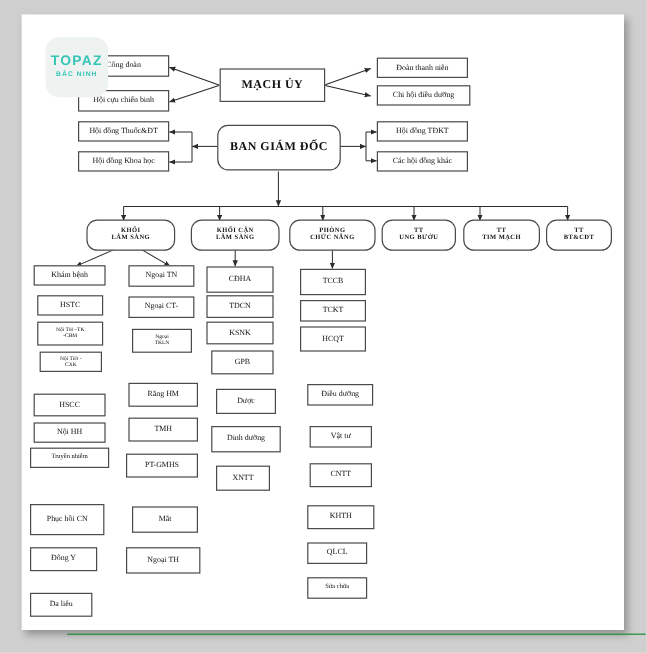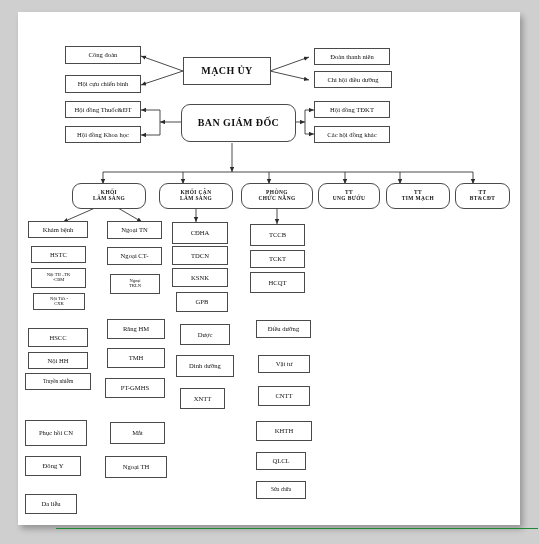--- a/index.html
+++ b/index.html
@@ -52,20 +52,24 @@
   .sz-xxs{font-size:4.6px;}
   .two-line{white-space:pre-line;}
 </style>
 </head>
 <body>
 
 <div id="page">
 
   <div class="paper">
 
+    <div class="logo">
+      <div class="l1">TOPAZ</div>
+      <div class="l2">BẮC NINH</div>
+    </div>
 
     <div class="greenline"></div>
   </div>
 
   <svg class="wires" viewBox="0 0 539 544">
     <defs>
       <marker id="ar" markerWidth="7" markerHeight="7" refX="6" refY="2.6" orient="auto">
         <path d="M0,0 L6,2.6 L0,5.2 z" fill="#2b2b2b"></path>
       </marker>
     </defs>
@@ -110,21 +114,21 @@
       <path d="M305,110 L305,134"></path>
 
       <path d="M103,172 L473,172"></path>
     </g>
   </svg>
 
   <div class="node sz-big n-title" style="left:183px;top:57px;width:88px;height:28px;">
     <span>MẠCH ỦY</span>
   </div>
 
-  <div class="node rounded sz-big n-title" style="left:181px;top:104px;width:115px;height:38px;">
+  <div class="node rounded sz-big n-title" style="left:181px;top:104px;width:103px;height:38px;">
     <span>BAN GIÁM ĐỐC</span>
   </div>
 
   <div class="node sz-sm" style="left:65px;top:46px;width:76px;height:18px;">
     <span>Công đoàn</span>
   </div>
   <div class="node sz-sm" style="left:65px;top:75px;width:76px;height:18px;">
     <span>Hội cựu chiến binh</span>
   </div>
 

